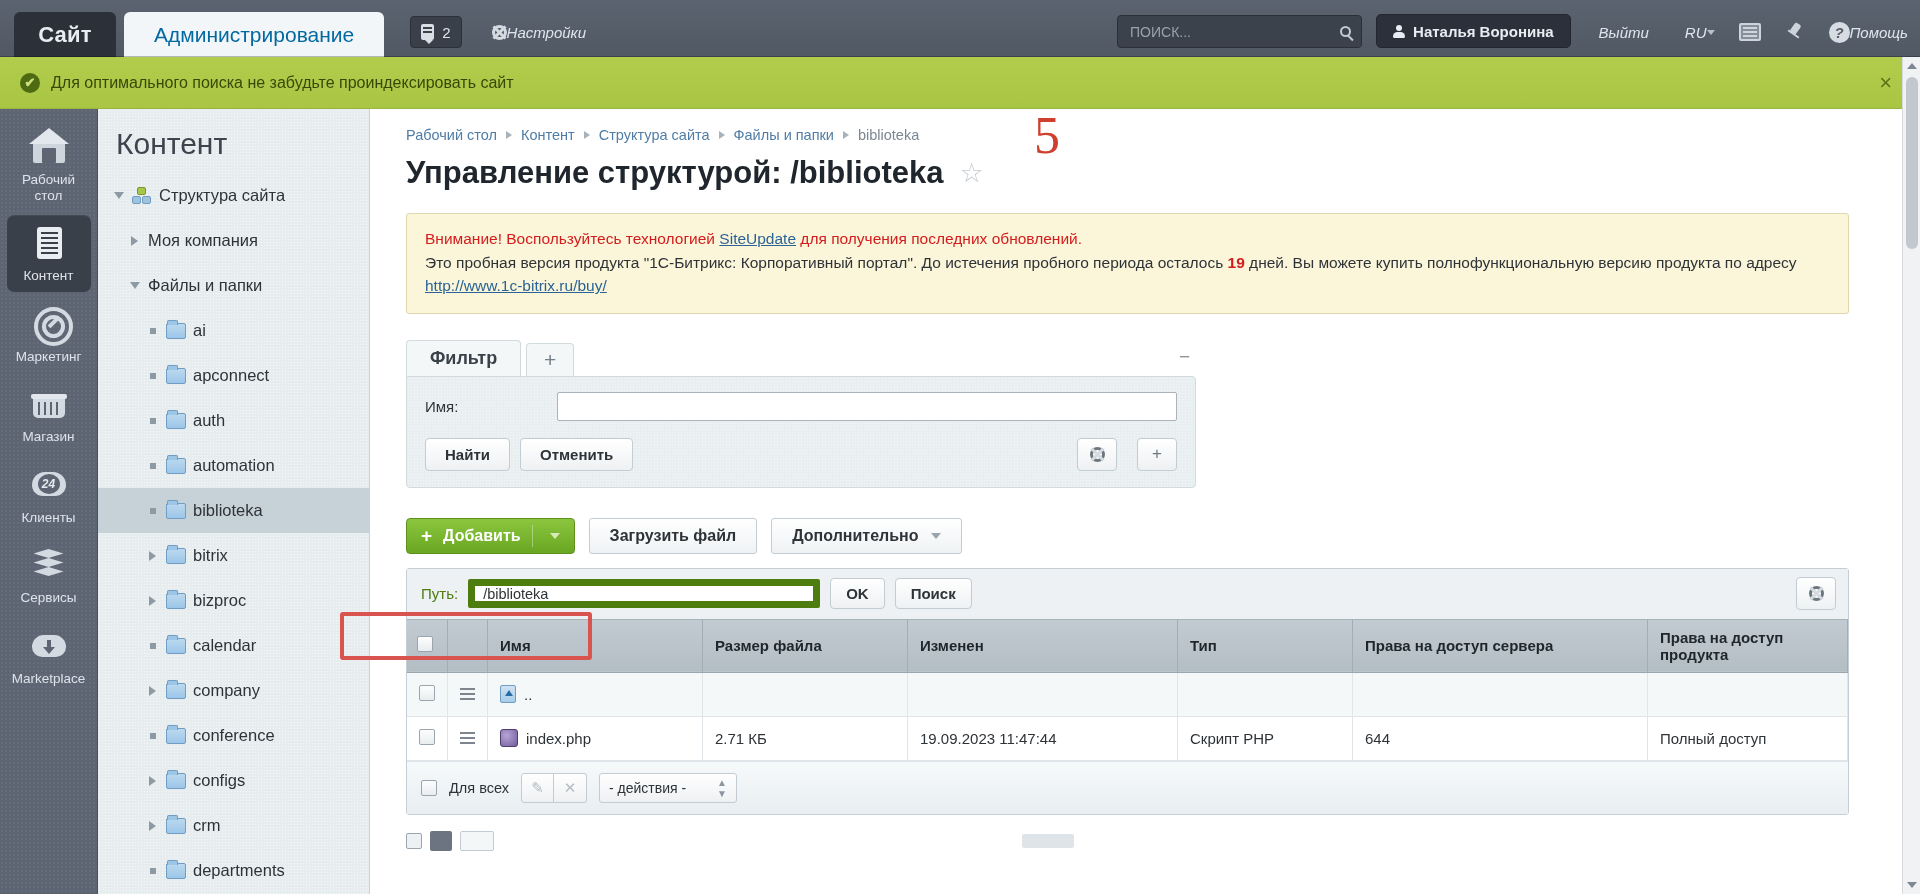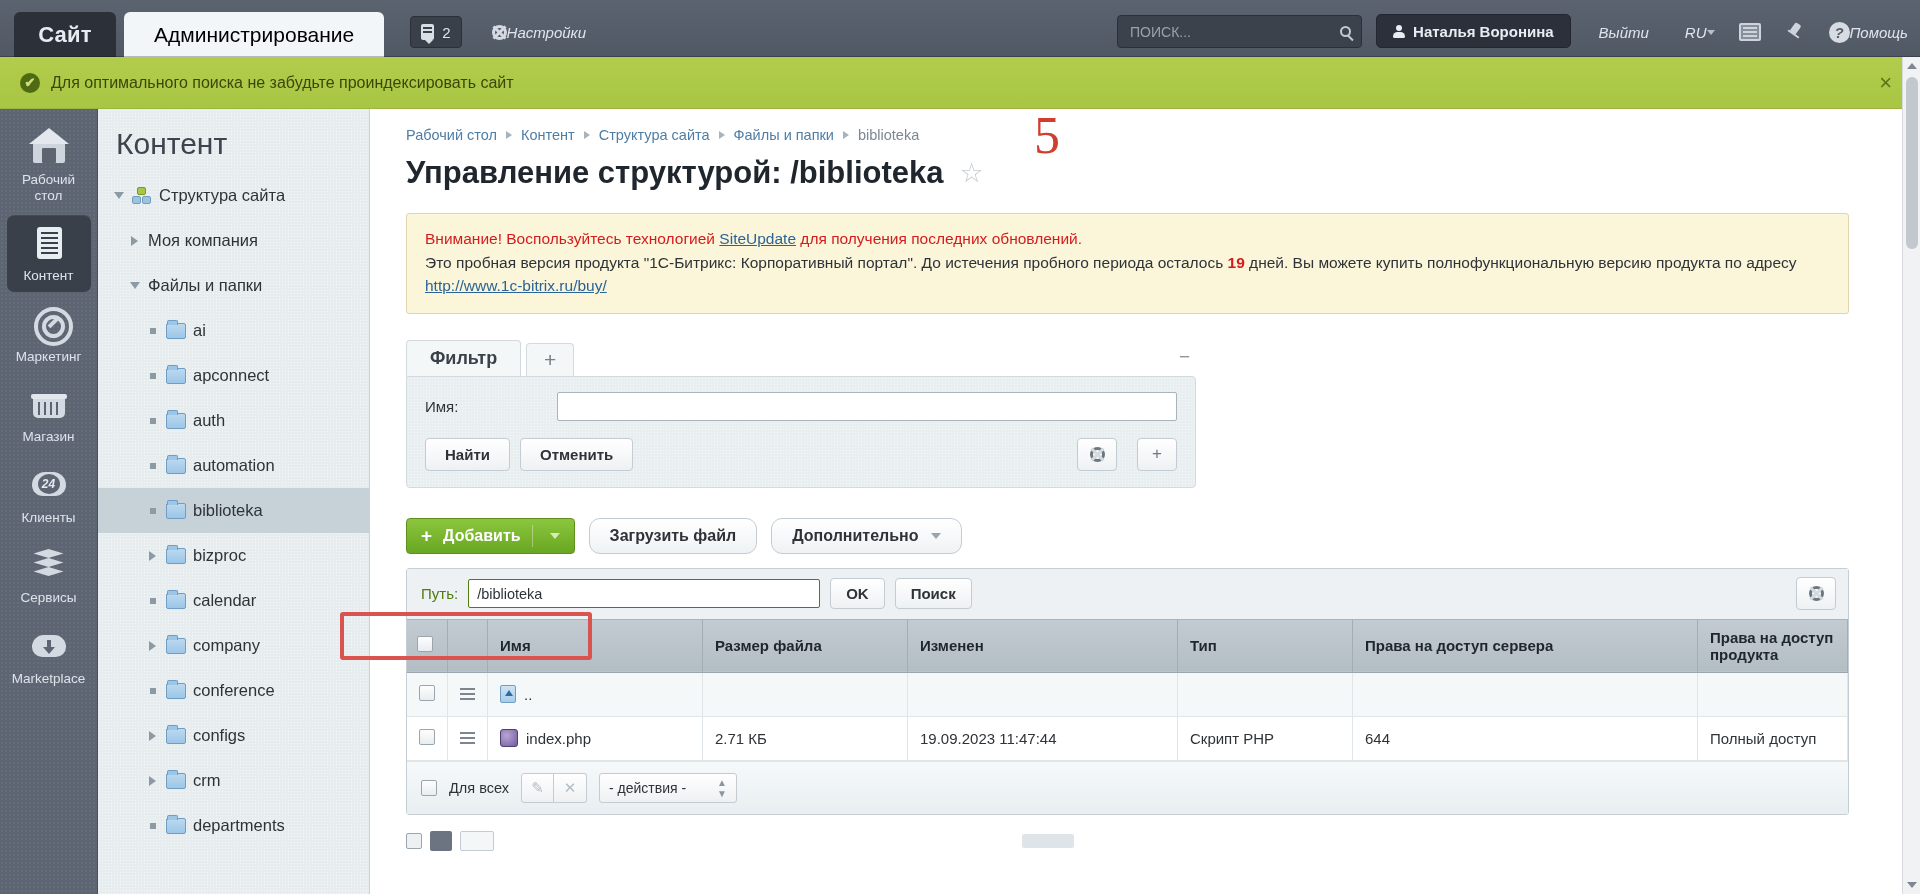--- a/index.html
+++ b/index.html
@@ -28,21 +28,21 @@
     background: #2c3038;
     border-radius: 6px 6px 0 0;
     color: #e9edf2; font-size: 22px; font-weight: bold;
     display: flex; align-items: center; justify-content: center;
     letter-spacing: .2px;
   }
   .tab-admin {
     margin-left: 8px; height: 45px; padding: 0 30px;
     background: #f3f6f8;
     border-radius: 6px 6px 0 0;
-    color: #000000; font-size: 21px;
+    color: #0369a1; font-size: 21px;
     display: flex; align-items: center; justify-content: center;
   }
   .hdr-badge {
     margin-left: 26px; margin-bottom: 9px;
     height: 32px; padding: 0 10px;
     background: #3a4049; border: 1px solid #2b3038; border-radius: 4px;
     display: flex; align-items: center; gap: 8px;
     color: #dfe5ec; font-size: 15px;
   }
   .ico-note {
@@ -402,40 +402,40 @@
     height: 36px; padding: 0 8px 0 14px; border-radius: 4px;
     border: 1px solid #5f8f1c;
     background: linear-gradient(to bottom, #8cc63f, #69a621);
     color: #fff; font-size: 16px; font-weight: bold;
     display: flex; align-items: center; gap: 11px;
   }
   .btn-green .pl { font-size: 19px; font-weight: bold; }
   .sep-v { width:1px; height:22px; background: rgba(255,255,255,.35); }
   .caret-w { width:0;height:0;border-left:5px solid transparent;border-right:5px solid transparent;border-top:6px solid #d9eab9; margin: 0 6px;}
   .btn-lt {
-    height: 36px; padding: 11px 20px; border-radius: 11px;
+    height: 36px; padding: 11px 20px; border-radius: 3px;
     border: 1px solid #c3ccd2;
     background: linear-gradient(to bottom, #ffffff, #eff2f4);
     font-size: 16px; font-weight: bold; color: #2e3338;
     display: flex; align-items: center; gap: 12px;
   }
   .caret-g { width:0;height:0;border-left:5px solid transparent;border-right:5px solid transparent;border-top:6px solid #9aa4ad; }
 
   
   .grid-box {
     margin: 14px 0 0 35px; width: 1443px;
     border: 1px solid #c6ced3; border-radius: 3px; background: #f3f6f7;
   }
   .pathbar {
     display: flex; align-items: center; height: 50px; padding: 0 12px 0 14px; gap: 10px;
     background: #edf1f3;
   }
   .path-label { font-size: 15px; color: #4d7c0f; }
   .path-input {
-    width: 352px; height: 29px; border: 1px solid #4d7c0f; border-radius: 2px;
+    width: 352px; height: 29px; border: 7px solid #4d7c0f; border-radius: 2px;
     background: #fff; font-size: 14.5px; font-family: inherit; padding: 0 8px; outline: none;
     color: #2e3338;
   }
   .btn-ok { height: 31px; padding: 0 15px; }
   .path-gear { margin-left: auto; }
   .redbox {
     position: absolute; left: 340px; top: 612px; width: 252px; height: 48px;
     border: 4px solid #d9534f; border-radius: 3px; pointer-events: none; z-index: 20;
   }
 
@@ -688,20 +688,27 @@
       </span>
     <span class="fico"></span>
     <span>automation</span>
   </div>
   <div class="tnode ind2 sel">
     <span class="tw">
         <span class="dot"></span>
       </span>
     <span class="fico"></span>
     <span>biblioteka</span>
+  </div>
+  <div class="tnode ind2">
+    <span class="tw">
+        <span class="arrow-r"></span>
+      </span>
+    <span class="fico"></span>
+    <span>bitrix</span>
   </div>
   <div class="tnode ind2">
     <span class="tw">
         <span class="arrow-r"></span>
       </span>
     <span class="fico"></span>
     <span>bizproc</span>
   </div>
   <div class="tnode ind2">
     <span class="tw">
@@ -828,21 +835,21 @@
 
     <table class="grid">
       <thead>
         <tr>
           <th class="narrow"><span class="cb"></span></th>
           <th class="narrow"></th>
           <th style="width:215px">Имя</th>
           <th style="width:205px">Размер файла</th>
           <th style="width:270px">Изменен</th>
           <th style="width:175px">Тип</th>
-          <th style="width:345px">Права на доступ сервера</th>
+          <th style="width:295px">Права на доступ сервера</th>
           <th>Права на доступ продукта</th>
         </tr>
       </thead>
       <tbody>
         <tr class="alt">
           <td><span class="cb"></span></td>
           <td><span class="burger"></span></td>
           <td>
             <span class="name-cell">
               <span class="up-ico"></span>

